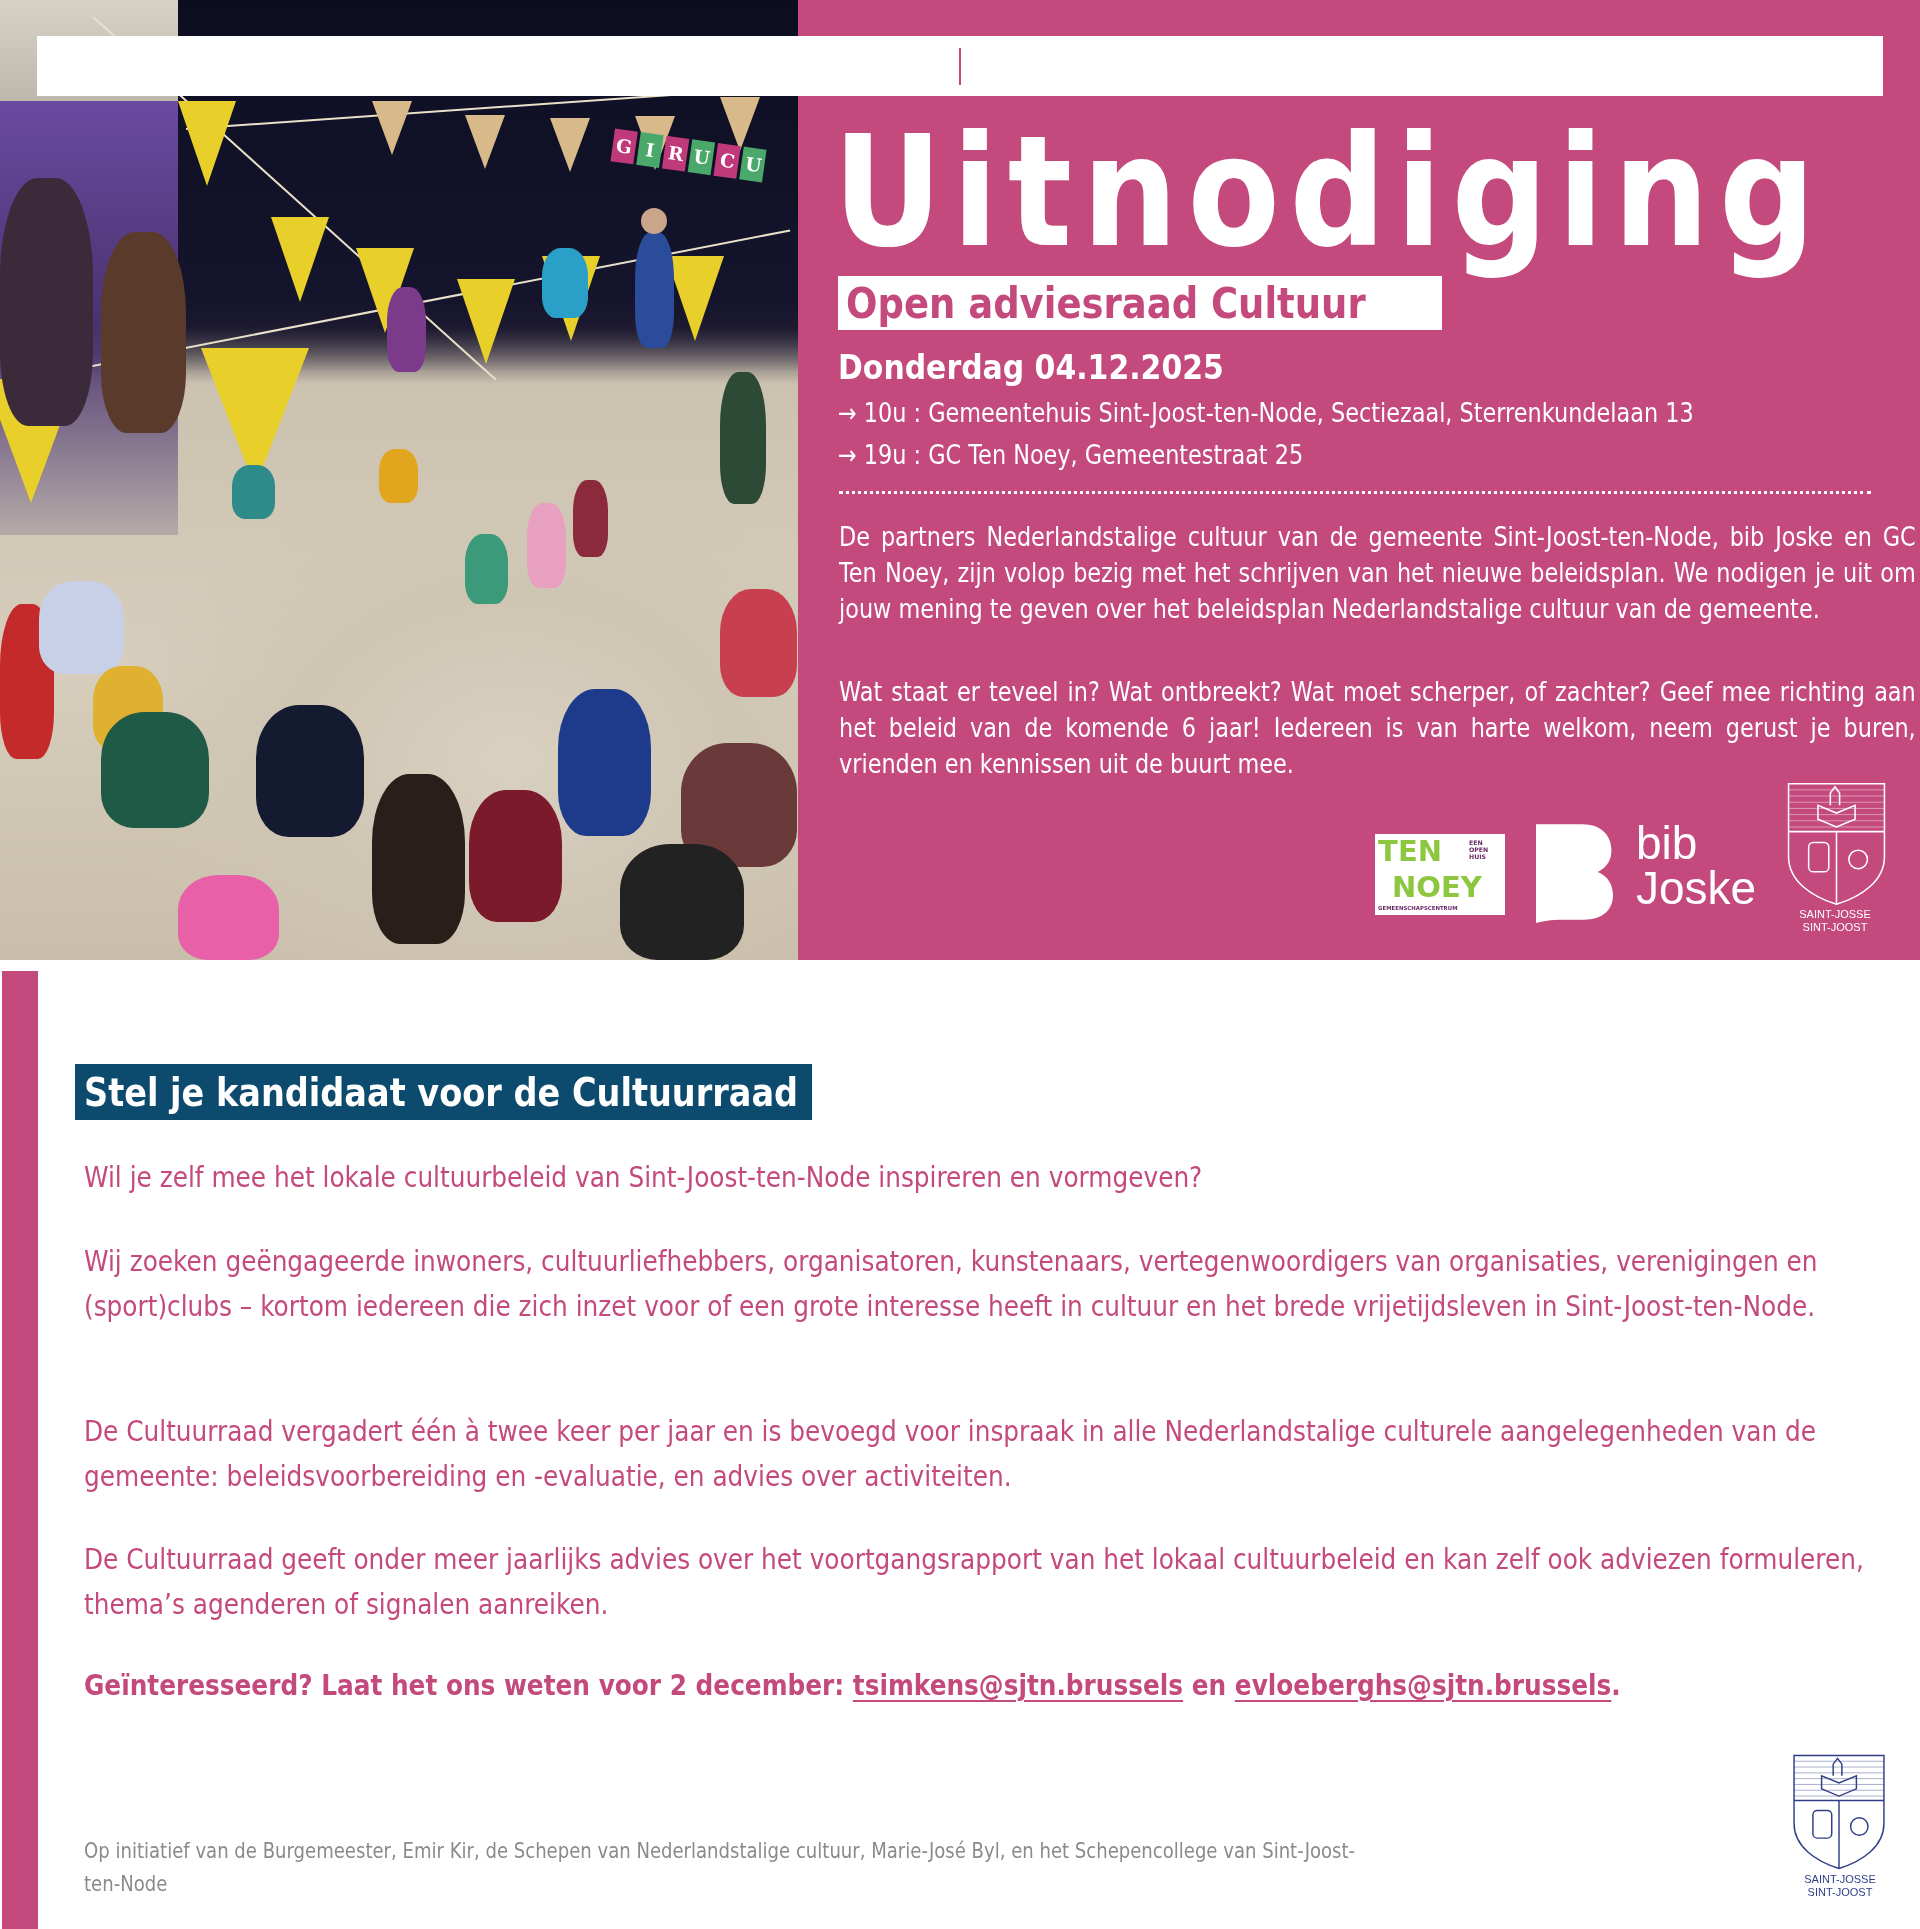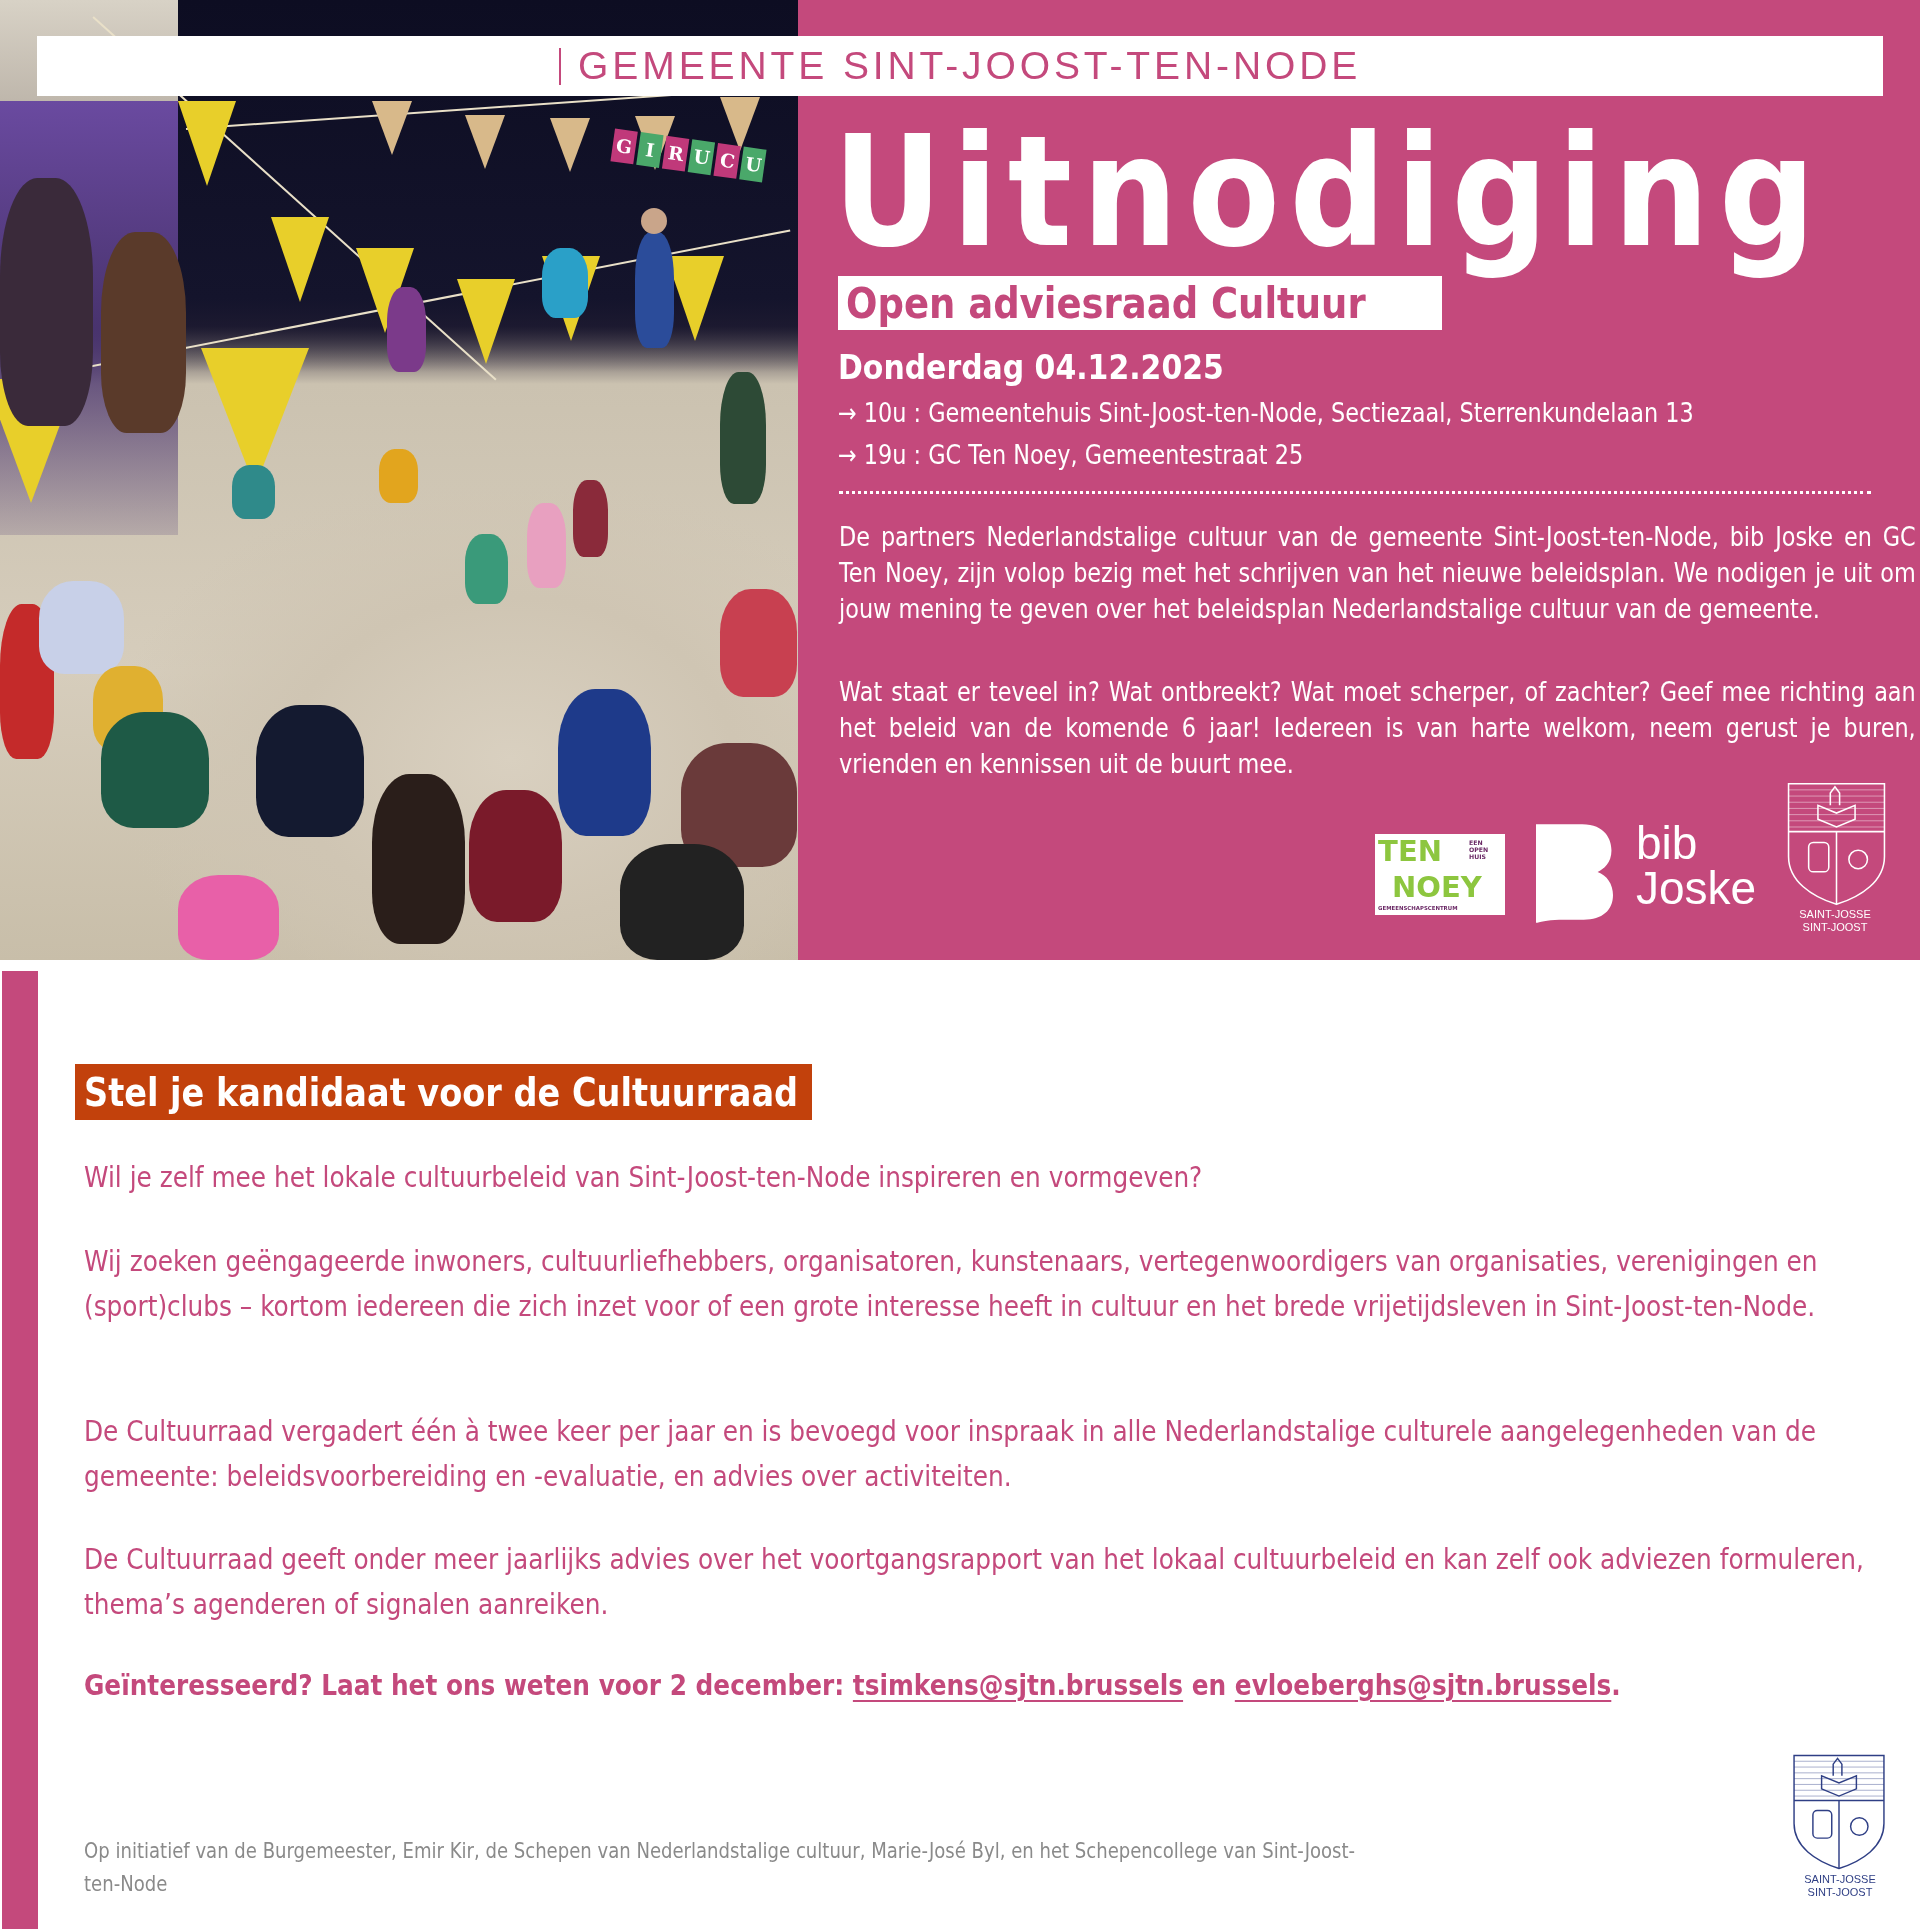--- a/index.html
+++ b/index.html
@@ -62,21 +62,21 @@
   .logo-tennoey .big { position: absolute; font-weight: bold; color: #8dc63f; font-size: 29px; line-height: 1; }
   .logo-tennoey .small { position: absolute; font-weight: bold; color: #6b2a66; font-size: 6.2px; line-height: 7px; }
   .logo-bib { position: absolute; left: 1536px; top: 824px; width: 77px; height: 99px; }
   .logo-bib-text { position: absolute; left: 1636px; top: 821px; color: #fff; font-family: "Liberation Sans", sans-serif; font-size: 46px; line-height: 45px; }
   .crest-top { position: absolute; left: 1787px; top: 782px; width: 99px; height: 124px; }
   .crest-top-label { position: absolute; left: 1773px; top: 908px; width: 124px; text-align: center; color: #fff; font-family: "Liberation Sans", sans-serif; font-size: 11px; line-height: 13px; }
 
   
   .left-bar { position: absolute; left: 2.3px; top: 971px; width: 36px; height: 959px; background: #c4497c; }
   .section-heading {
-    position: absolute; left: 75px; top: 1064px; width: 737px; height: 56px; background: #c2410c;
+    position: absolute; left: 75px; top: 1064px; width: 737px; height: 56px; background: #0c4a6e;
     display: flex; align-items: center; padding-left: 9.3px; overflow: hidden;
   }
   .section-heading span { color: #fff; font-weight: bold; font-size: 39px; white-space: nowrap; display: inline-block; transform: scaleX(0.86); transform-origin: left center; }
 
   .body-p { position: absolute; left: 84px; width: 2153px; font-size: 29px; line-height: 45px; color: #c4497c;
             transform: scaleX(0.855); transform-origin: left top; }
   .bp1 { top: 1155px; }
   .bp2 { top: 1239px; }
   .bp3 { top: 1409px; }
   .bp4 { top: 1537px; }
@@ -147,21 +147,20 @@
   <div class="person" style="left:681px;top:743px;width:116px;height:124px;background:#6a3a3a;"></div>
   <div class="person" style="left:620px;top:844px;width:124px;height:116px;background:#222;"></div>
   <div class="person" style="left:0;top:178px;width:93px;height:248px;background:#3a2a3a;"></div>
   <div class="person" style="left:101px;top:232px;width:85px;height:201px;background:#5a3a2a;"></div>
 </div>
 
 <div class="pink-panel"></div>
 
 <div class="header-band">
   <span class="sep"></span>
-  <span>GEMEENTE SINT-JOOST-TEN-NODE</span>
 </div>
 
 <div class="title">Uitnodiging</div>
 
 <div class="subtitle-box">
   <span>Open adviesraad Cultuur</span>
 </div>
 
 <div class="date">Donderdag 04.12.2025</div>
 <div class="loc loc1">→ 10u : Gemeentehuis Sint-Joost-ten-Node, Sectiezaal, Sterrenkundelaan 13</div>

